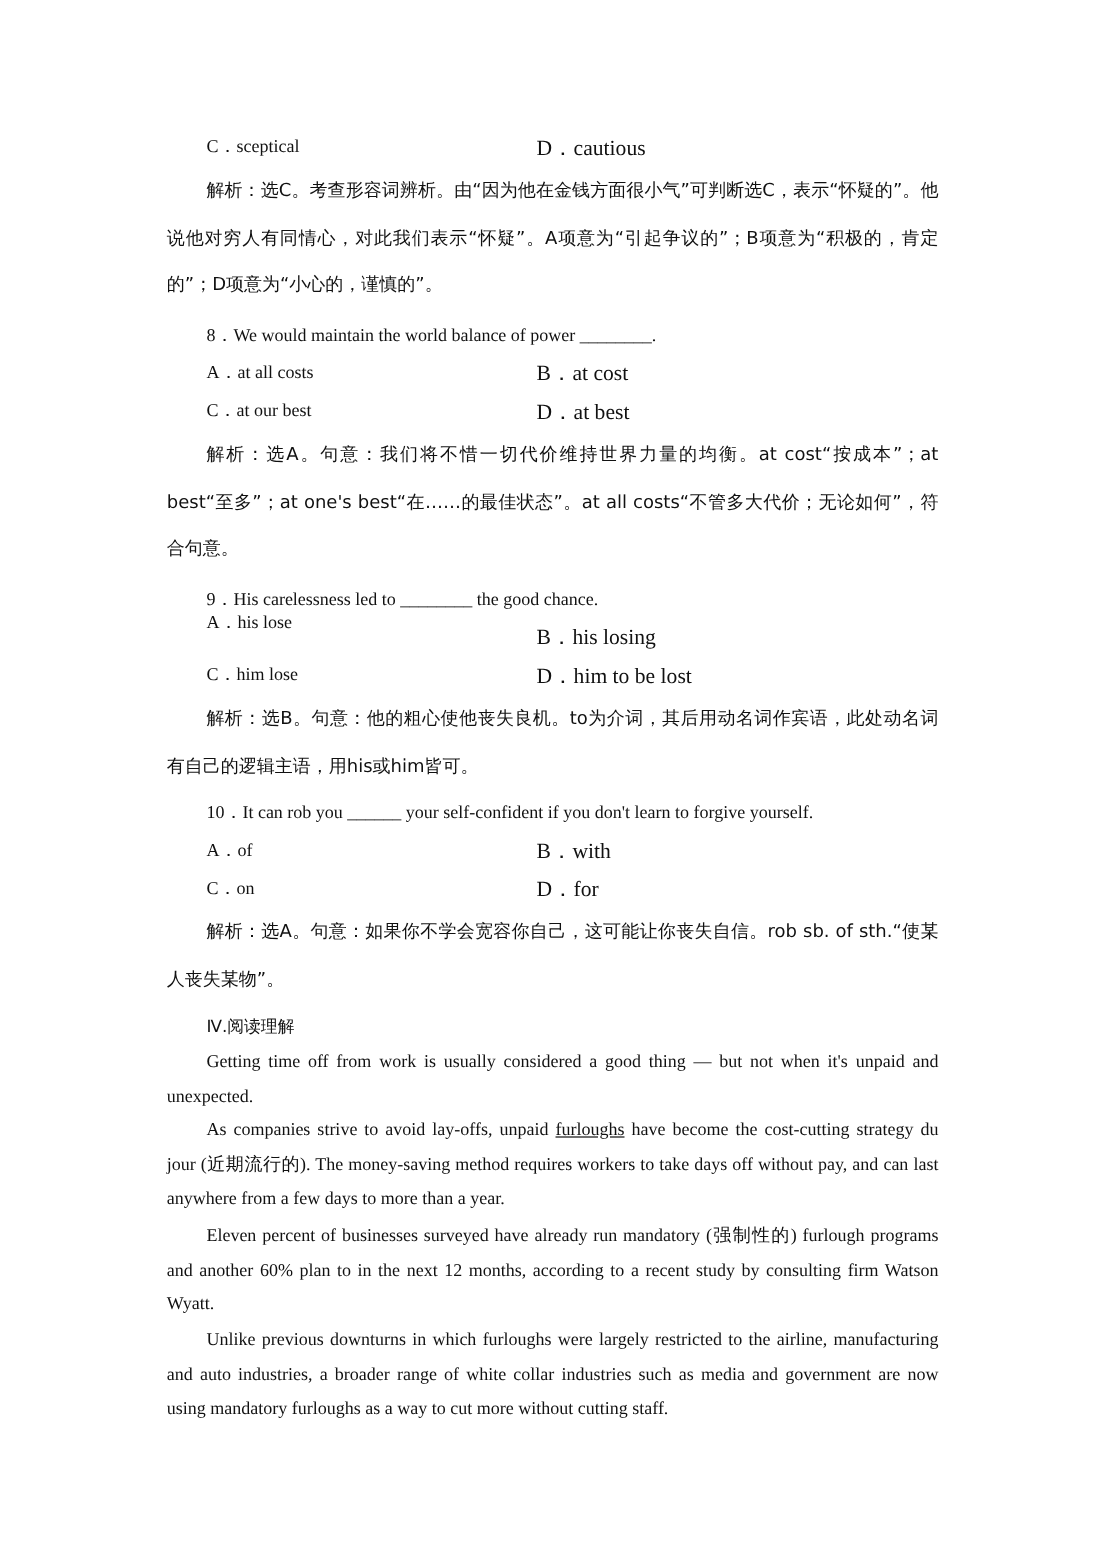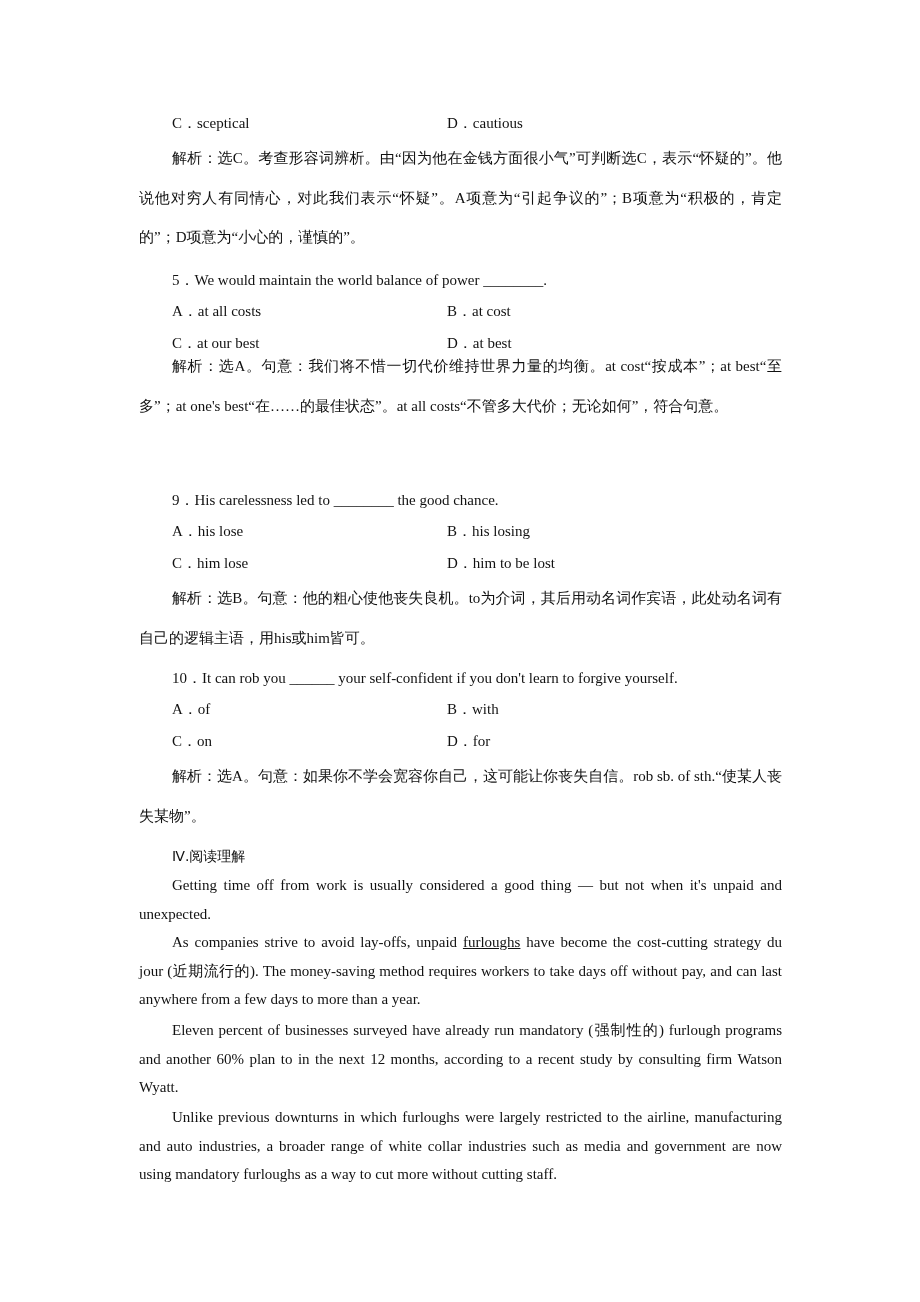--- a/index.html
+++ b/index.html
@@ -1,50 +1,50 @@
 <!DOCTYPE html>
 <html><head>
 <meta charset="utf-8">
 <style>
   html, body { margin: 0; padding: 0; background: #ffffff; }
   body { width: 920px; height: 1302px; position: relative; overflow: hidden;
          font-family: "Liberation Serif", "DejaVu Serif", serif; color: #111; }
   .page { position: absolute; left: 139px; top: 0; width: 643px; }
   .line { position: absolute; left: 0; white-space: nowrap; font-size: 15px; line-height: 20px; }
   .ind { left: 33px; }
-  .optB { position: absolute; left: 308px; white-space: nowrap; font-size: 15px; line-height: 20px; }
+  .optB { position: absolute; left: 308px; white-space: nowrap; font-size: 18px; line-height: 20px; }
   .cn { font-family: "DejaVu Sans", "Liberation Sans", sans-serif; font-size: 15px; }
   .para { position: absolute; left: 0; width: 643px; font-size: 15px; line-height: 28.5px;
           text-align: justify; text-indent: 33px; }
-  .para-ana { line-height: 39.5px; font-family: Liberation Serif, serif; }
+  .para-ana { line-height: 39.5px; }
   .u { text-decoration: underline; }
   .heading { position: absolute; left: 33px; font-size: 14px; line-height: 20px; }
 </style>
 </head>
 <body>
 
 <div class="page">
 
   <div class="line ind" style="top:113px">
     <span>C．</span><span>sceptical</span>
   </div>
   <div class="optB" style="top:113px">
     <span>D．</span><span>cautious</span>
   </div>
   <div class="para para-ana cn" style="top:139px">解析：选C。考查形容词辨析。由“因为他在金钱方面很小气”可判断选C，表示“怀疑的”。他说他对穷人有同情心，对此我们表示“怀疑”。A项意为“引起争议的”；B项意为“积极的，肯定的”；D项意为“小心的，谨慎的”。</div>
 
-  <div class="line ind" style="top:270px">5．We would maintain the world balance of power ________.</div>
+  <div class="line ind" style="top:270px">8．We would maintain the world balance of power ________.</div>
   <div class="line ind" style="top:301px"><span>A．</span><span>at all costs</span></div>
   <div class="optB" style="top:301px"><span>B．</span><span>at cost</span></div>
   <div class="line ind" style="top:333px"><span>C．</span><span>at our best</span></div>
   <div class="optB" style="top:333px"><span>D．</span><span>at best</span></div>
-  <div class="para para-ana cn" style="top:347px">解析：选A。句意：我们将不惜一切代价维持世界力量的均衡。at cost“按成本”；at best“至多”；at one's best“在……的最佳状态”。at all costs“不管多大代价；无论如何”，符合句意。</div>
+  <div class="para para-ana cn" style="top:359px">解析：选A。句意：我们将不惜一切代价维持世界力量的均衡。at cost“按成本”；at best“至多”；at one's best“在……的最佳状态”。at all costs“不管多大代价；无论如何”，符合句意。</div>
 
   <div class="line ind" style="top:490px">9．His carelessness led to ________ the good chance.</div>
-  <div class="line ind" style="top:521px"><span>A．</span><span>his lose</span></div>
+  <div class="line ind" style="top:509px"><span>A．</span><span>his lose</span></div>
   <div class="optB" style="top:521px"><span>B．</span><span>his losing</span></div>
   <div class="line ind" style="top:553px"><span>C．</span><span>him lose</span></div>
   <div class="optB" style="top:553px"><span>D．</span><span>him to be lost</span></div>
   <div class="para para-ana cn" style="top:579px">解析：选B。句意：他的粗心使他丧失良机。to为介词，其后用动名词作宾语，此处动名词有自己的逻辑主语，用his或him皆可。</div>
 
   <div class="line ind" style="top:668px">10．It can rob you ______ your self-confident if you don't learn to forgive yourself.</div>
   <div class="line ind" style="top:699px"><span>A．</span><span>of</span></div>
   <div class="optB" style="top:699px"><span>B．</span><span>with</span></div>
   <div class="line ind" style="top:731px"><span>C．</span><span>on</span></div>
   <div class="optB" style="top:731px"><span>D．</span><span>for</span></div>

